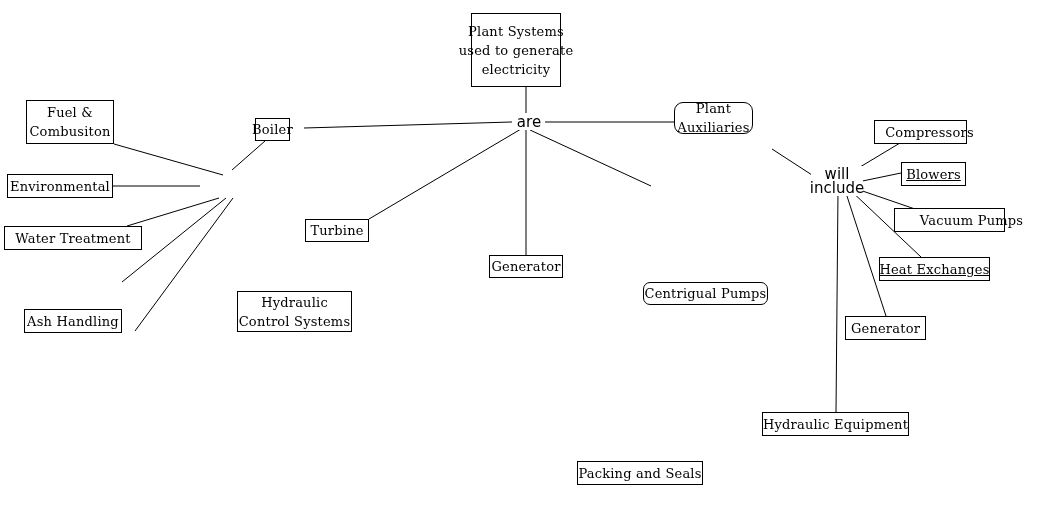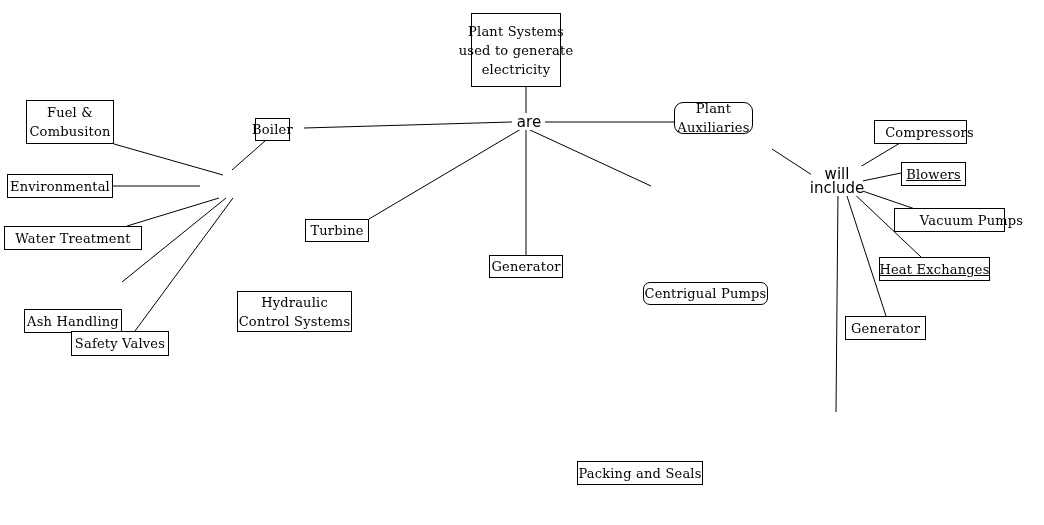--- a/index.html
+++ b/index.html
@@ -136,23 +136,20 @@
   </div>
 
   <div class="node" style="left:4px; top:226px; width:138px; height:24px;">
     <span class="line">Water Treatment</span>
   </div>
 
   <div class="node" style="left:24px; top:282px; width:98px; height:24px;margin-top:27px;">
     <span class="line">Ash Handling</span>
   </div>
 
-  <div class="node" style="left:71px; top:331px; width:98px; height:25px;">
-    <span class="line">Safety Valves</span>
-  </div>
 
   <div class="node" style="left:237px; top:291px; width:115px; height:41px;">
     <span class="line">Hydraulic</span>
     <span class="line">Control Systems</span>
   </div>
 
   <div class="hub" style="left:811px; top:166px; width:48px; height:30px;">
     <span class="line">will</span>
     <span class="line">include</span>
   </div>
@@ -170,20 +167,23 @@
   </div>
 
   <div class="node" style="left:879px; top:257px; width:111px; height:24px;text-decoration:underline;">
     <span class="line">Heat Exchanges</span>
   </div>
 
   <div class="node" style="left:845px; top:316px; width:81px; height:24px;">
     <span class="line">Generator</span>
   </div>
 
+  <div class="node" style="left:762px; top:412px; width:147px; height:24px;">
+    <span class="line">Hydraulic Equipment</span>
+  </div>
 
   <div class="node" style="left:643px; top:282px; width:125px; height:23px;border-radius:7px;">
     <span class="line">Centrigual Pumps</span>
   </div>
 
   <div class="node" style="left:577px; top:461px; width:126px; height:24px;">
     <span class="line">Packing and Seals</span>
   </div>
 
 </div>

